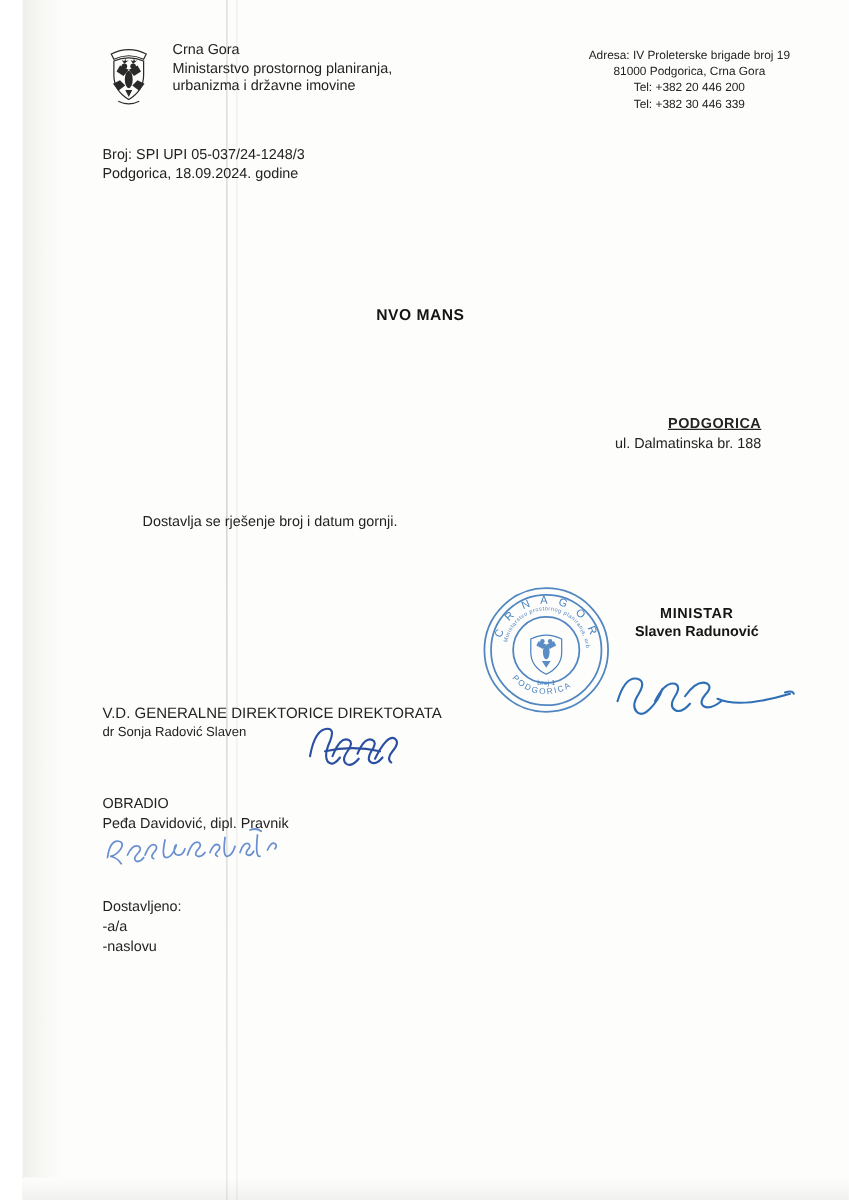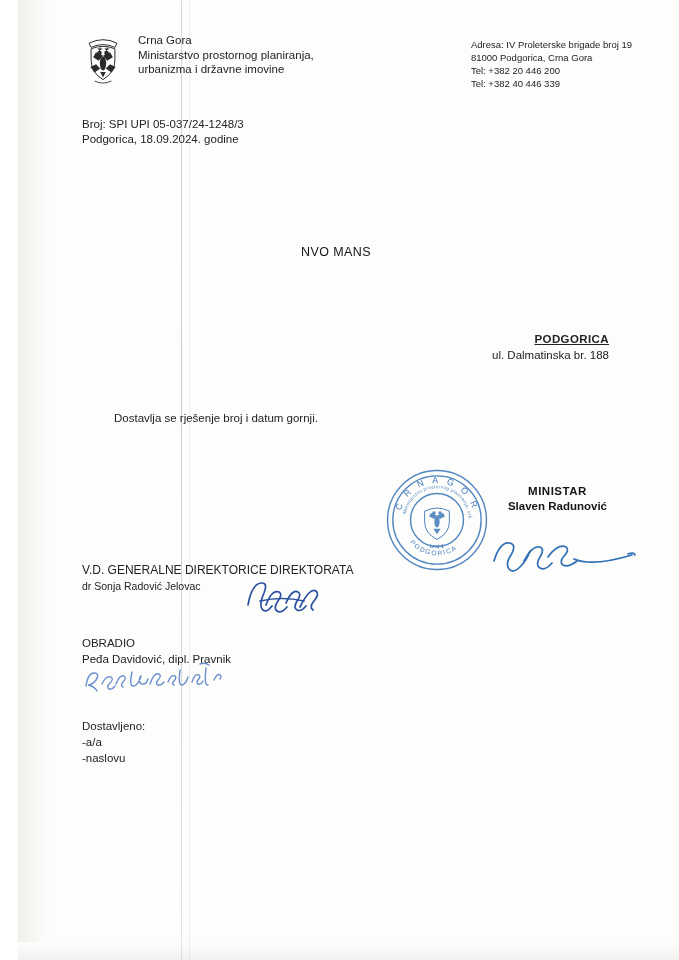--- a/index.html
+++ b/index.html
@@ -66,21 +66,21 @@
     margin-top: 2px;
     flex: none;
   }
   .ministry {
     font-size: 11.5px;
     line-height: 14.5px;
     color: #232323;
     padding-top: 3px;
   }
   .address {
-    text-align: left;
+    text-align: center;
     font-size: 9.5px;
     line-height: 13px;
     color: #232323;
     padding-top: 8px;
   }
 
   
   .refblock {
     position: absolute;
     left: 64px;
@@ -89,21 +89,21 @@
     line-height: 15px;
     color: #232323;
   }
 
   
   .addressee {
     position: absolute;
     left: 283px;
     top: 245px;
     font-size: 12.5px;
-    font-weight: normal;
+    font-weight: bold;
     letter-spacing: 0.4px;
     color: #151515;
   }
   .city-block {
     position: absolute;
     right: 88px;
     top: 331px;
     text-align: right;
     font-size: 11.5px;
     line-height: 16px;
@@ -227,21 +227,21 @@
       <div class="ministry">
         <div>Crna Gora</div>
         <div>Ministarstvo prostornog planiranja,</div>
         <div>urbanizma i državne imovine</div>
       </div>
     </div>
     <div class="address">
       <div>Adresa: IV Proleterske brigade broj 19</div>
       <div>81000 Podgorica, Crna Gora</div>
       <div>Tel: +382 20 446 200</div>
-      <div>Tel: +382 40 446 339</div>
+      <div>Tel: +382 30 446 339</div>
     </div>
   </div>
 
   <div class="refblock">
     <div>Broj: SPI UPI 05-037/24-1248/3</div>
     <div>Podgorica, 18.09.2024. godine</div>
   </div>
 
   <div class="addressee">NVO MANS</div>
 
@@ -295,21 +295,21 @@
       <path d="M6 34 q6 -20 16 -18 q7 2 1 12 q-6 9 -2 14 q4 5 11 -2 q7 -7 10 -16"></path>
       <path d="M36 34 q8 -16 16 -14 q5 2 0 10 q-5 8 0 11 q5 3 12 -5"></path>
       <path d="M60 30 q10 -14 18 -10 q4 3 -2 9 q-5 6 -1 9 q5 3 14 -4"></path>
       <path d="M86 32 q18 8 58 -4"></path>
       <path d="M140 27 q6 -2 7 1"></path>
     </g>
   </svg>
 
   <div class="approve">
     <div class="line2">V.D. GENERALNE DIREKTORICE DIREKTORATA</div>
-    <div class="line3">dr Sonja Radović Jelovac</div>
+    <div class="line3">dr Sonja Radović Slaven</div>
   </div>
 
   <svg class="sig sig-director" viewBox="0 0 90 44">
     <g fill="none" stroke="#2a4fa0" stroke-width="1.7" stroke-linecap="round">
       <path d="M8 30 q4 -22 14 -22 q6 0 2 10 q-5 11 -2 16 q4 5 10 -3"></path>
       <path d="M26 30 q6 -16 13 -13 q4 2 -1 9 q-5 7 -1 10 q4 3 10 -4"></path>
       <path d="M46 28 q6 -14 12 -11 q4 2 -1 9 q-4 7 0 9 q4 2 9 -4"></path>
       <path d="M60 32 q10 -20 16 -16 q4 3 -2 10 q-5 6 -1 9"></path>
       <path d="M20 26 q22 -5 44 0"></path>
     </g>

